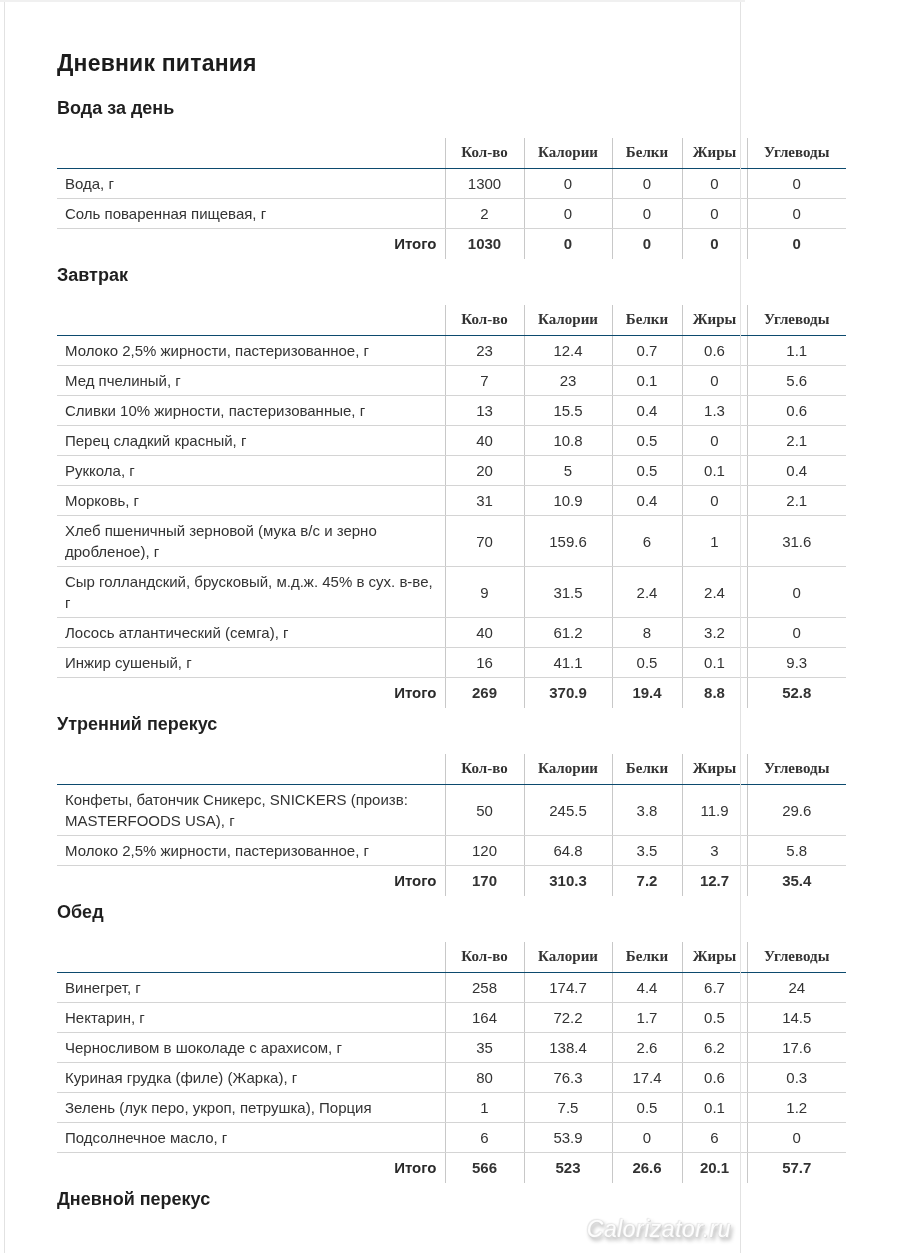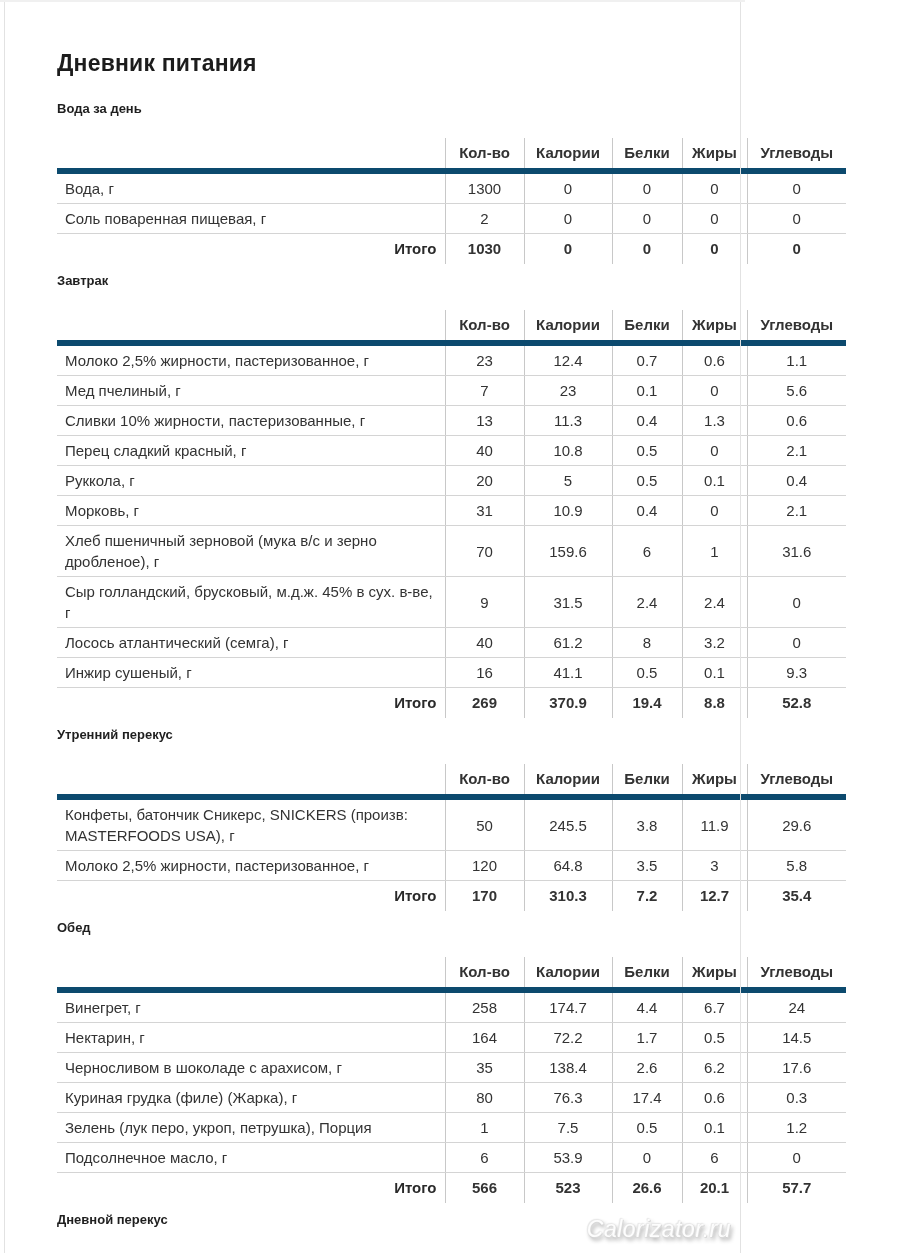--- a/index.html
+++ b/index.html
@@ -25,21 +25,21 @@
     padding: 48px 0 0 57px;
   }
   h1.page-title {
     font-size: 23px;
     font-weight: bold;
     color: #1c1c1c;
     margin: 0 0 21px 0;
     letter-spacing: 0.2px;
   }
   h2.section-heading {
-    font-size: 13px;
+    font-size: 18px;
     font-weight: bold;
     color: #1f1f1f;
     margin: 3px 0 0 0;
     line-height: 21px;
   }
   table.food {
     border-collapse: collapse;
     table-layout: fixed;
     width: 789px;
     margin: 19px 0 6px 0;
@@ -52,21 +52,22 @@
   col.c-carb { width: 99px; }
   table.food th, table.food td {
     font-size: 15px;
     color: #333333;
     vertical-align: middle;
   }
   table.food thead th {
     font-weight: bold;
     text-align: center;
     padding: 6px 4px 7px 4px;
-    border-bottom: 6px solid #0c4a6e;
+    border-bottom: 1px solid #0c4a6e;
+    font-family: Liberation Serif, serif;
   }
   table.food thead th.blank {
     background: transparent;
   }
   .vline { border-left: 1px solid #c8c8c8; }
   table.food tbody td {
     padding: 4px 8px;
     border-bottom: 1px solid #d4d4d4;
     line-height: 21px;
   }
@@ -187,21 +188,21 @@
               <td class="name">Мед пчелиный, г</td>
               <td class="num vline">7</td>
               <td class="num vline">23</td>
               <td class="num vline">0.1</td>
               <td class="num vline">0</td>
               <td class="num vline">5.6</td>
             </tr>
             <tr>
               <td class="name">Сливки 10% жирности, пастеризованные, г</td>
               <td class="num vline">13</td>
-              <td class="num vline">11.3</td>
+              <td class="num vline">15.5</td>
               <td class="num vline">0.4</td>
               <td class="num vline">1.3</td>
               <td class="num vline">0.6</td>
             </tr>
             <tr>
               <td class="name">Перец сладкий красный, г</td>
               <td class="num vline">40</td>
               <td class="num vline">10.8</td>
               <td class="num vline">0.5</td>
               <td class="num vline">0</td>

